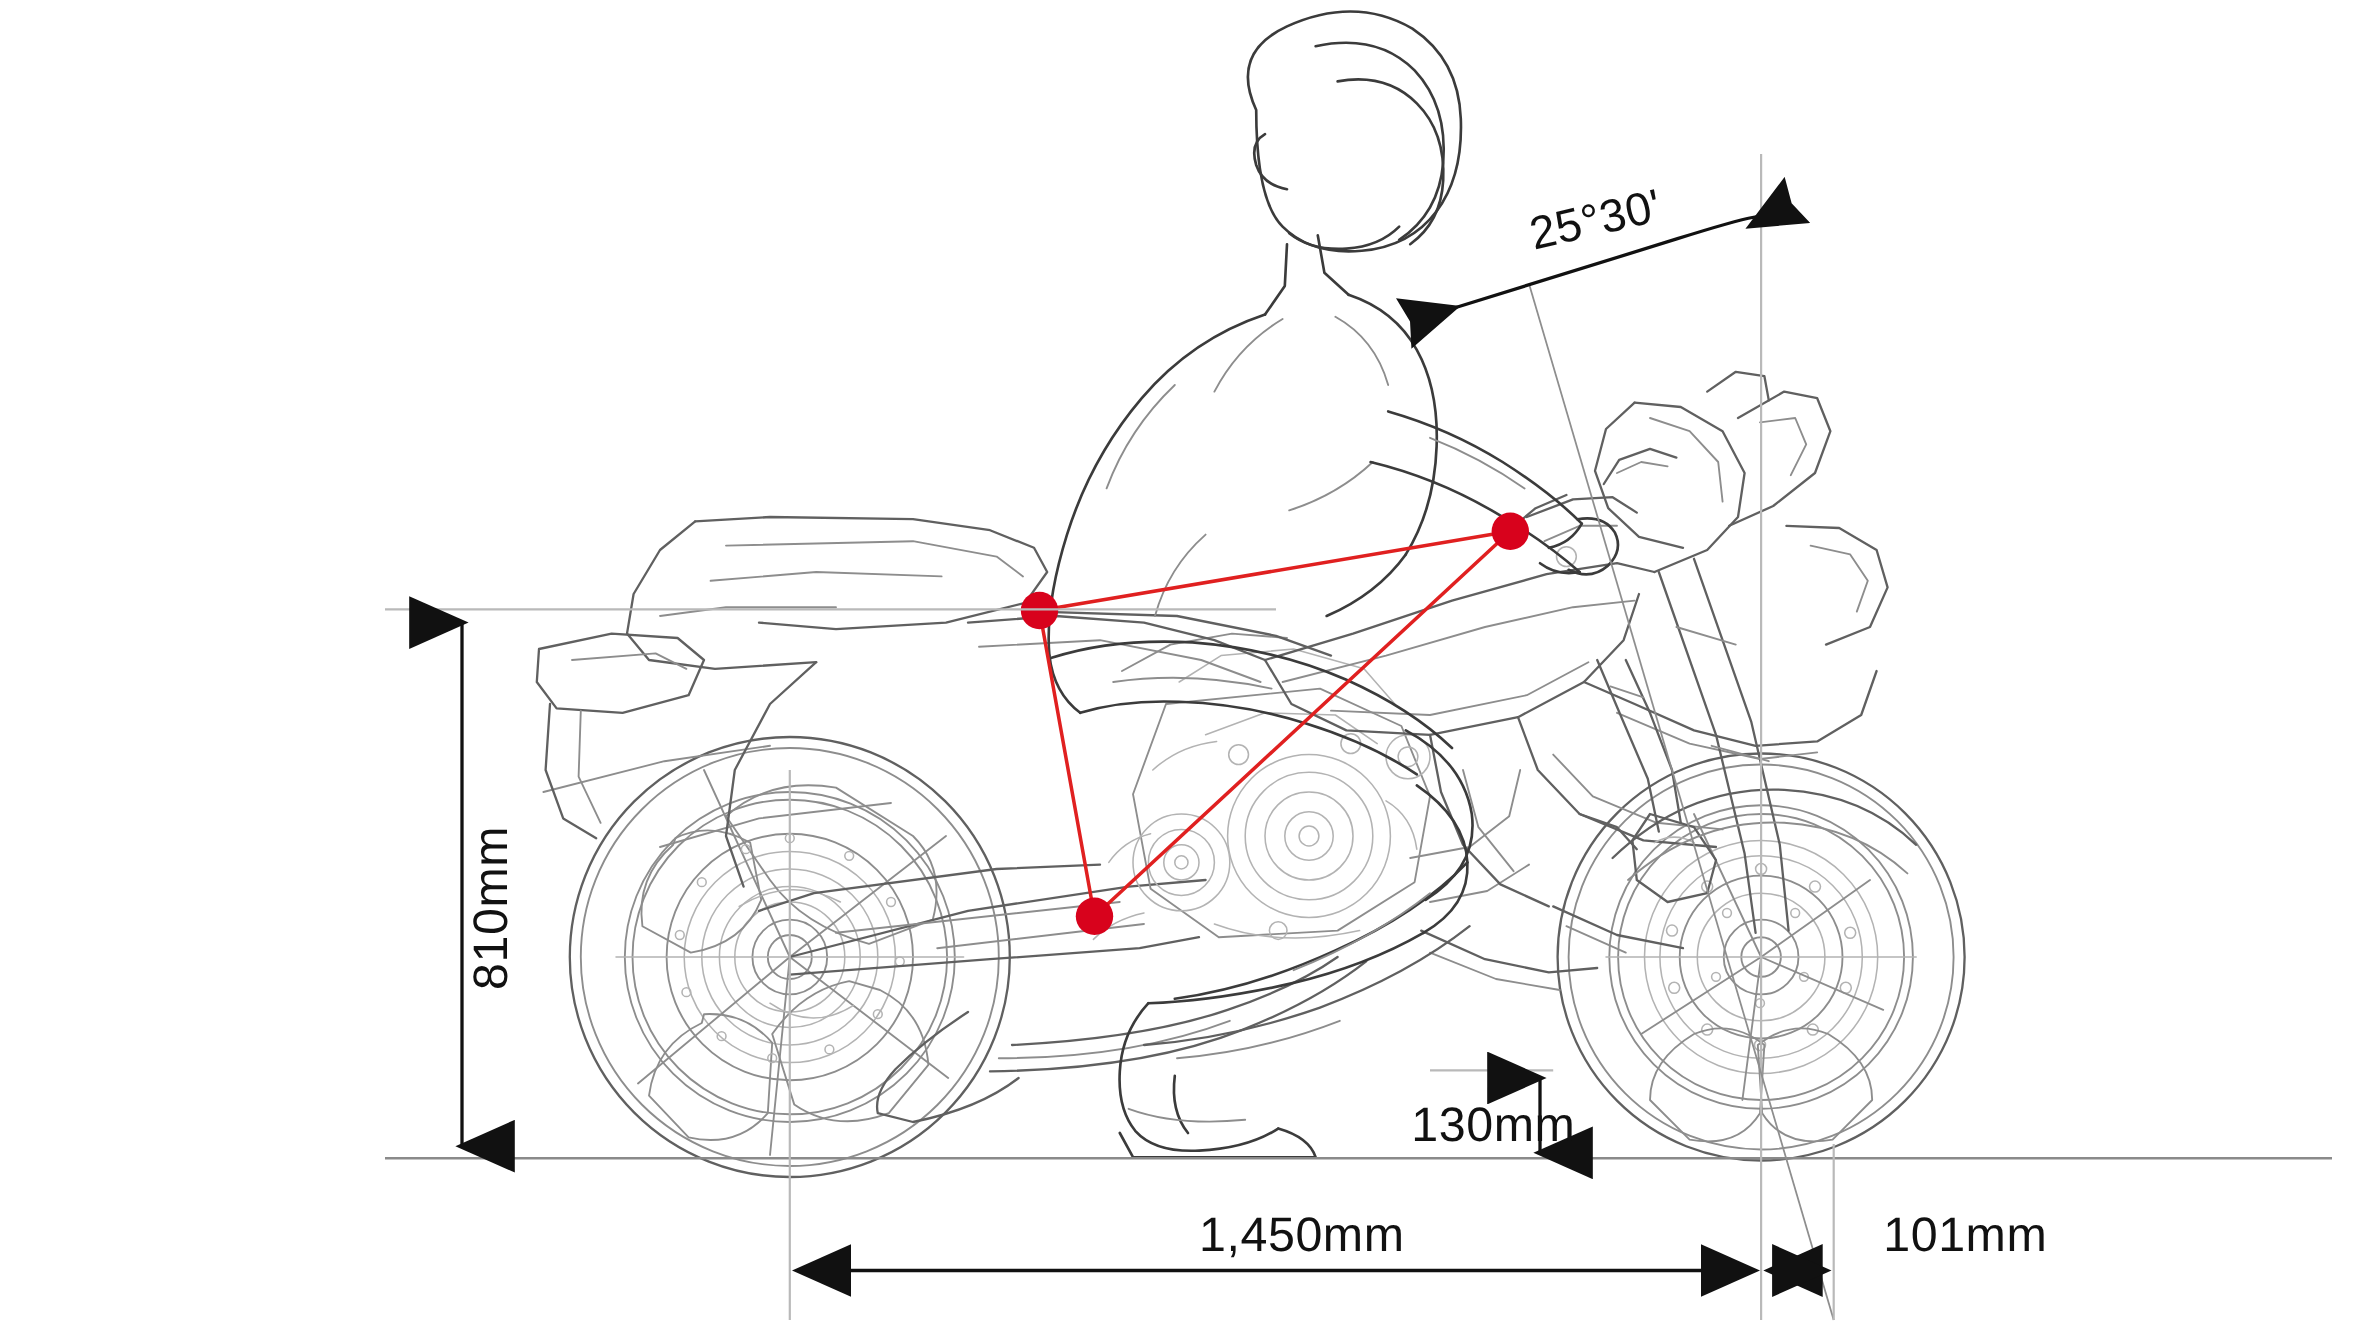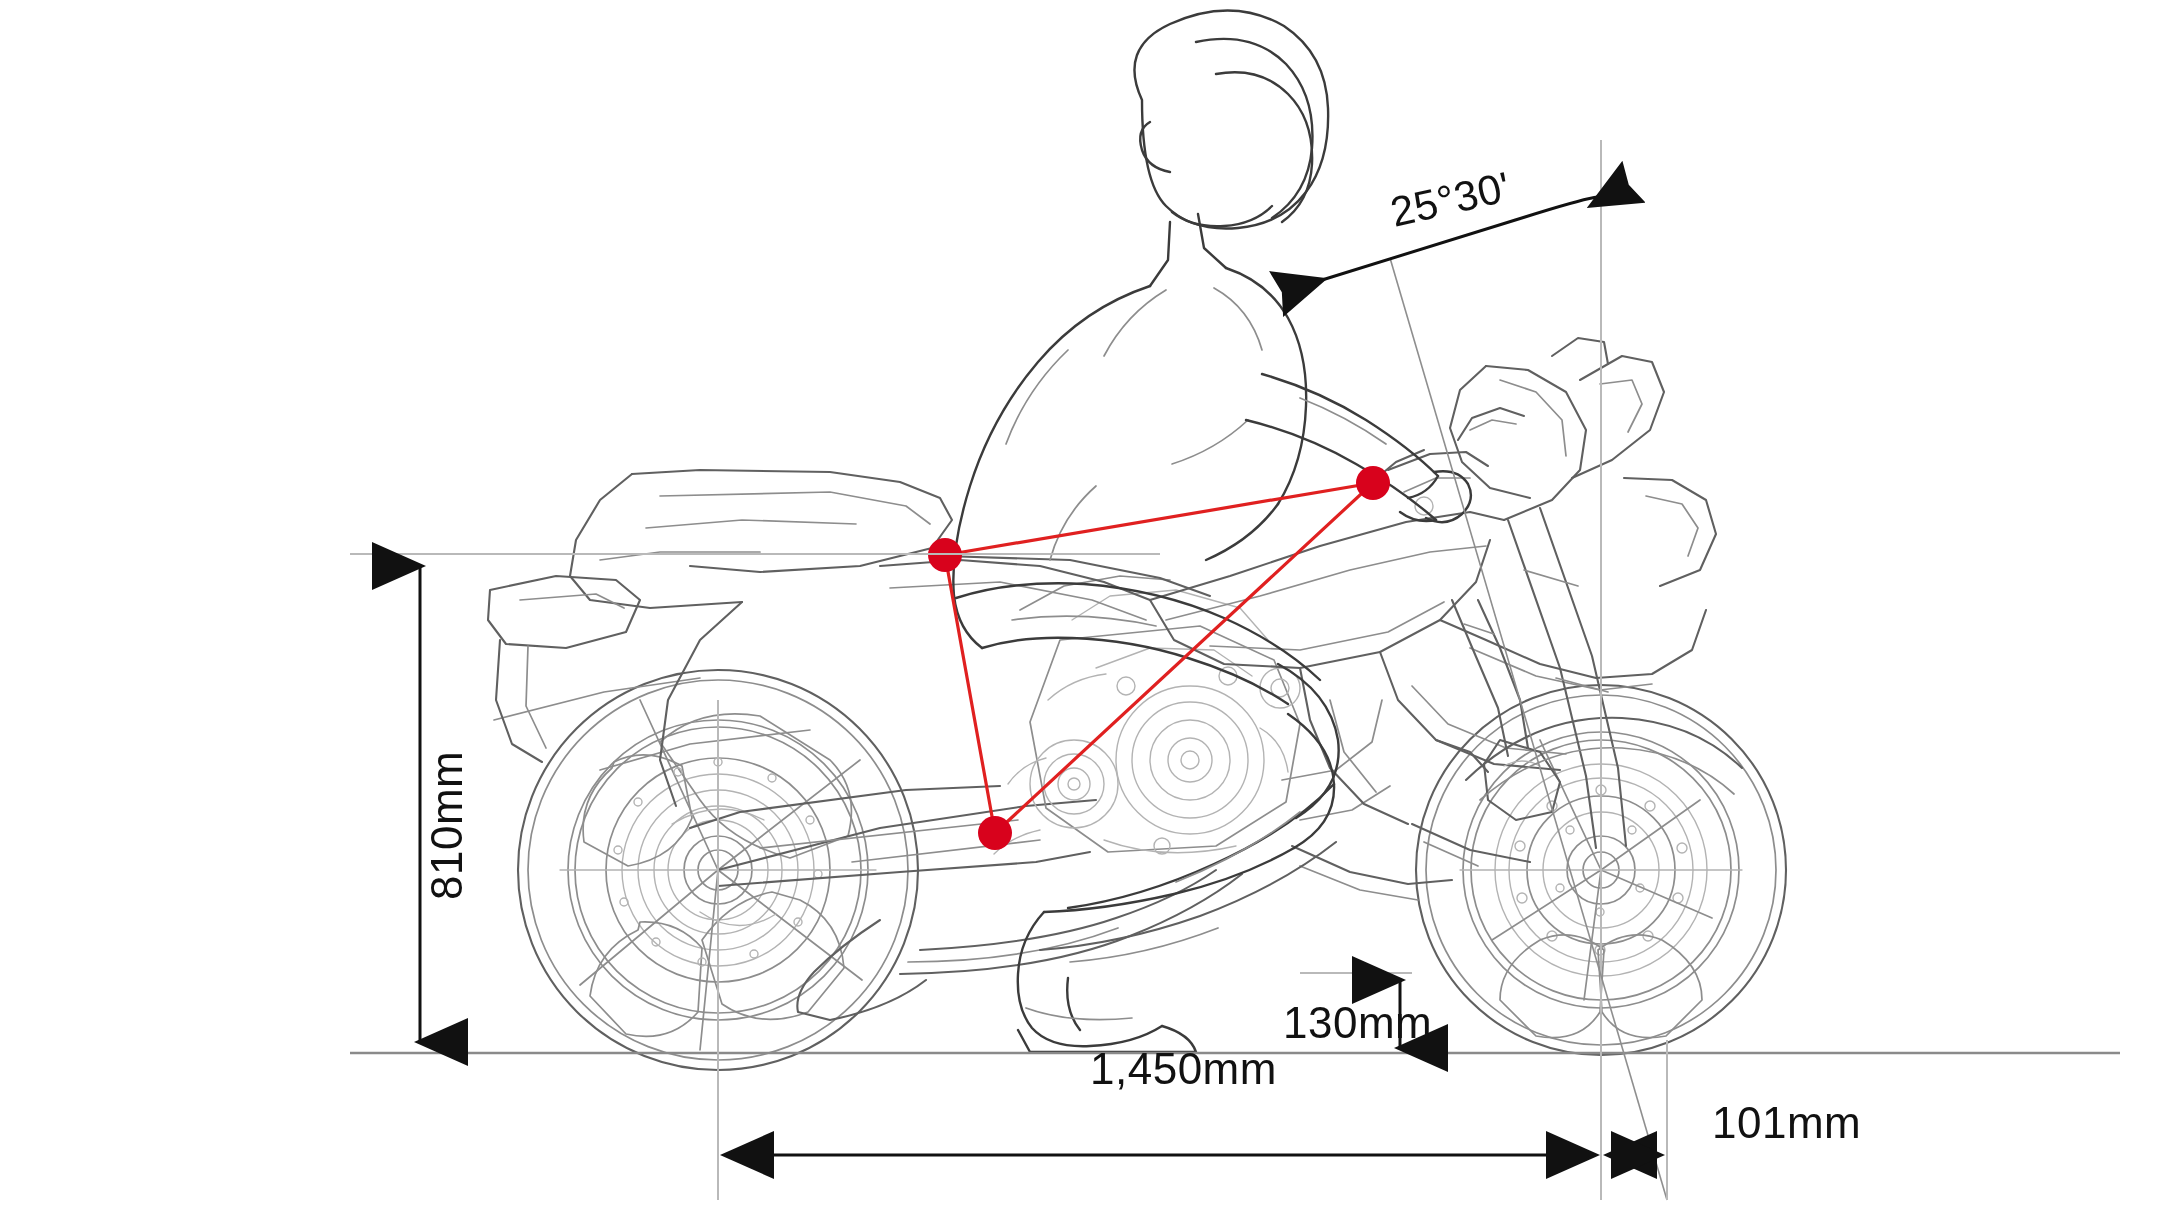--- a/index.html
+++ b/index.html
@@ -355,19 +355,19 @@
 
     <g>
       <path class="dimline" d="M1322 280 Q1420 250 1525 217 T1592 205" marker-start="url(#arrCurve)" marker-end="url(#arrCurve)"></path>
     </g>
   </svg>
 
   <div class="dim-label size-big label-810" style="left:422px; top:900px;">810mm</div>
 
   <div class="dim-label size-big" style="left:1272px; top:998px;margin-left:11px;">130mm</div>
 
-  <div class="dim-label size-big" style="left:1090px; top:1044px;">1,450mm</div>
+  <div class="dim-label size-big" style="left:1090px; top:1098px;">1,450mm</div>
 
   <div class="dim-label size-big" style="left:1712px; top:1098px;text-align:right;">101mm</div>
 
   <div class="dim-label size-mid label-angle" style="left:1386px; top:190px;">25°30'</div>
 
 </div>
 
 </body></html>

